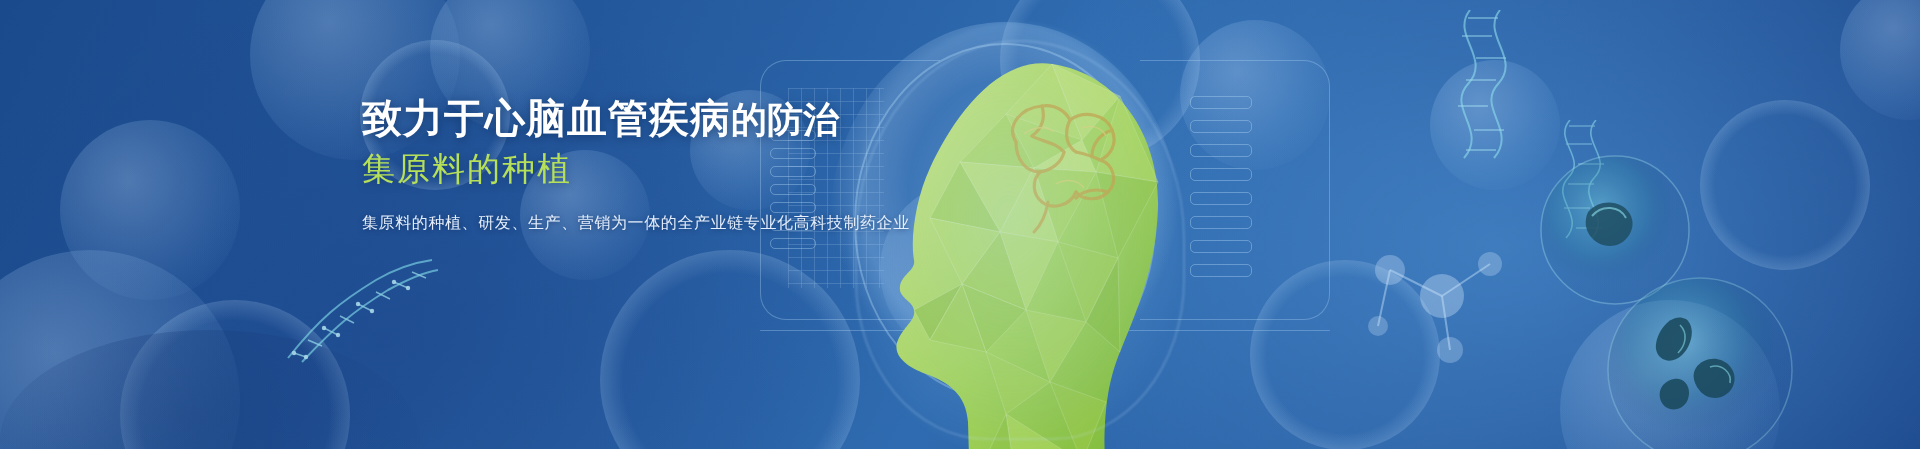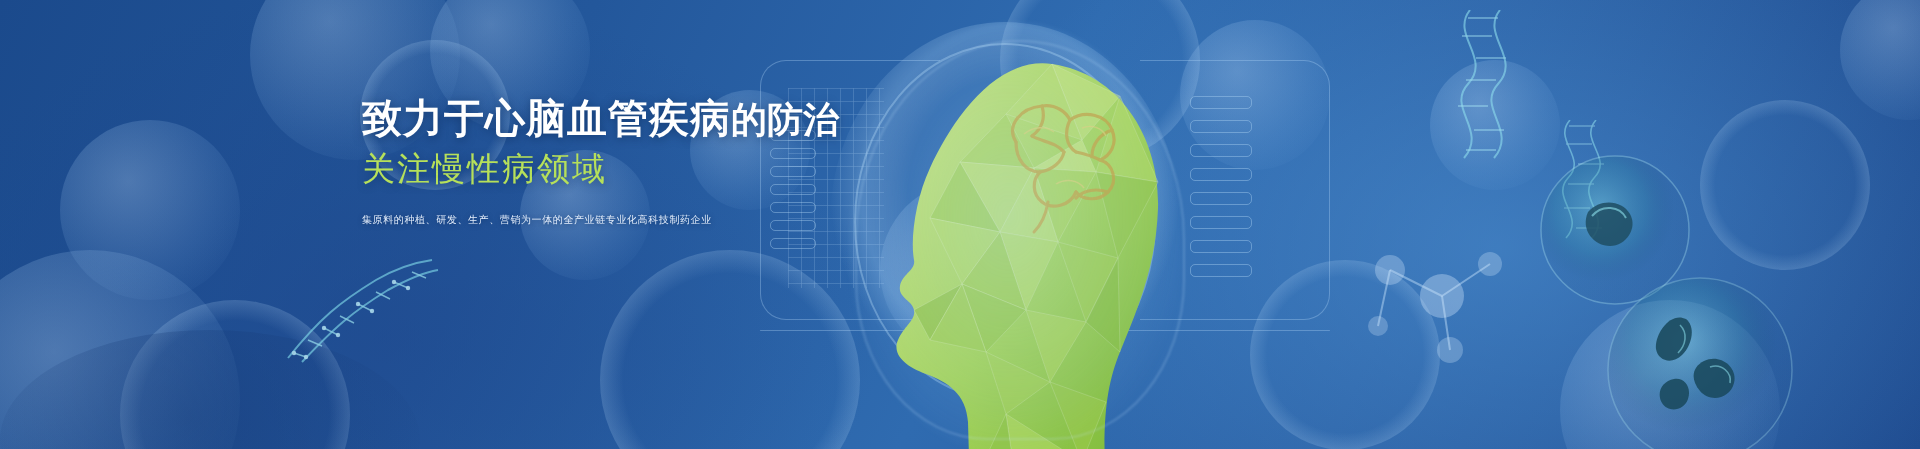--- a/index.html
+++ b/index.html
@@ -39,21 +39,21 @@
       background:radial-gradient(ellipse at 48% 45%, rgba(170,215,250,0.30), rgba(140,195,245,0.10) 58%, rgba(255,255,255,0) 76%);
       border-radius:50% 50% 45% 45%; filter:blur(2px); }
 
   
   #textblock { position:absolute; left:362px; top:96px; width:640px; }
   #headline { font-size:40px; font-weight:bold; color:#ffffff; letter-spacing:1px;
      line-height:1.14; text-shadow:0 2px 10px rgba(8,34,78,0.55); white-space:nowrap; }
   #headline .small { font-size:36px; font-weight:bold; letter-spacing:0; }
   #subline { margin-top:7px; font-size:33px; color:#b6e05a; letter-spacing:2px;
      line-height:1.2; text-shadow:0 2px 9px rgba(8,34,78,0.45); white-space:nowrap; }
-  #tagline { margin-top:25px; font-size:10px; color:#e4eefc; letter-spacing:.6px;
+  #tagline { margin-top:25px; font-size:16px; color:#e4eefc; letter-spacing:.6px;
      text-shadow:0 1px 5px rgba(8,34,78,0.55); white-space:nowrap; }
 
   .cellwrap { position:absolute; }
 </style>
 </head>
 <body>
 
 <div id="banner">
 
   <div class="bokeh bk-f" style="left:-60px;  top:250px; width:300px; height:300px;"></div>
@@ -300,17 +300,17 @@
   </div>
 
   <div style="position:absolute; left:855px; top:40px; width:330px; height:400px;
               border:2px solid rgba(195,228,255,0.22); border-radius:50% 50% 40% 40%;
               filter:blur(1px);"></div>
 
   <div id="textblock">
     <div id="headline">
       <span>致力于心脑血管疾病</span><span class="small">的防治</span>
     </div>
-    <div id="subline">关注慢性病领域</div>
+    <div id="subline">集原料的种植</div>
     <div id="tagline">集原料的种植、研发、生产、营销为一体的全产业链专业化高科技制药企业</div>
   </div>
 
 </div>
 
 </body></html>

